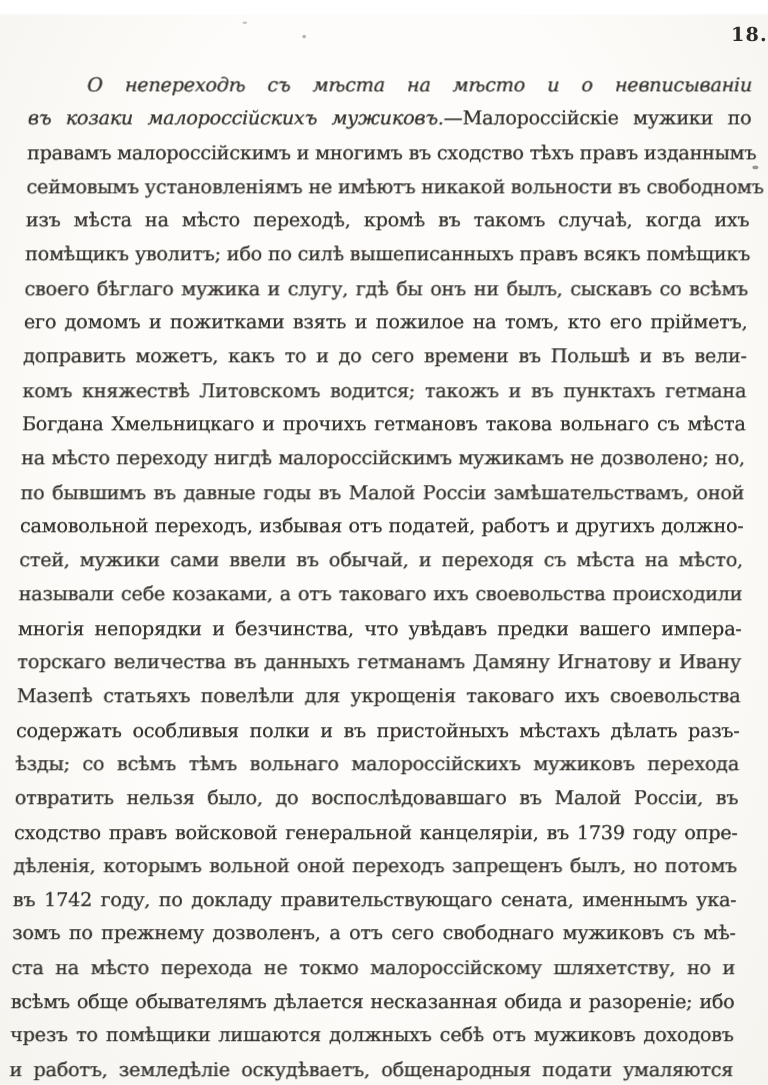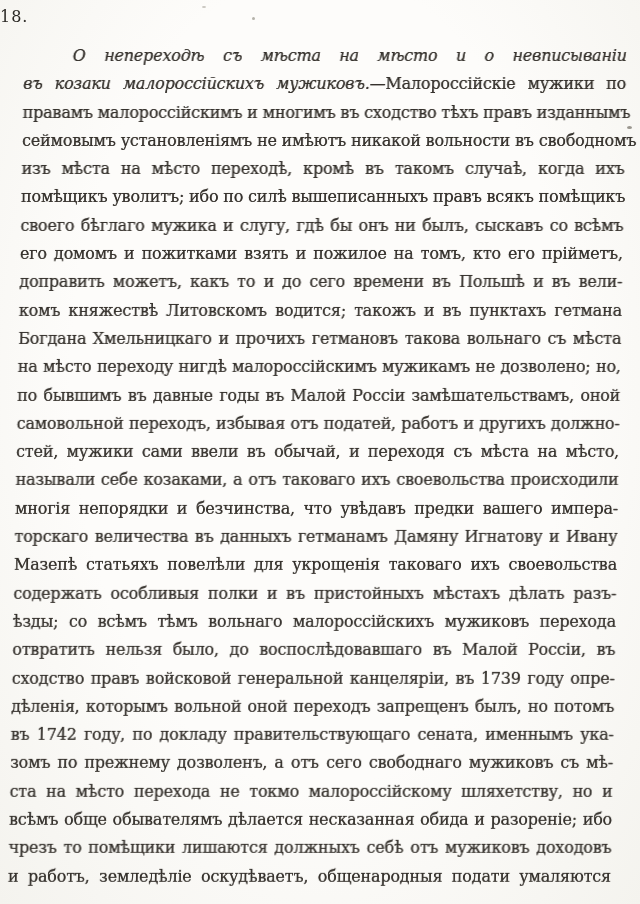--- a/index.html
+++ b/index.html
@@ -11,23 +11,23 @@
     width:640px;height:904px;overflow:hidden;
     font-family:"DejaVu Serif","Liberation Serif",serif;
     background:#fff;
   }
   .page{
     position:relative;width:640px;height:904px;
     background:radial-gradient(ellipse at 50% 42%, #fdfcfa 55%, #f4f3ee 100%);
     color:var(--ink);
   }
   .page-number{
-    margin:0 auto;padding-top:7px;height:26px;
-    text-align:left;
-    font-size:16px;font-weight:normal;letter-spacing:1px;
+    margin:12px auto;padding-top:7px;height:26px;
+    text-align:right;
+    font-size:16px;font-weight:bold;letter-spacing:1px;
     color:#2c2a26;
   }
   .text-block{
     margin-left:24px;width:603px;margin-top:9px;
     transform:skewX(-1.1deg);
     transform-origin:0 0;
     filter:blur(0.22px);
   }
   .line{
     line-height:28.3px;

